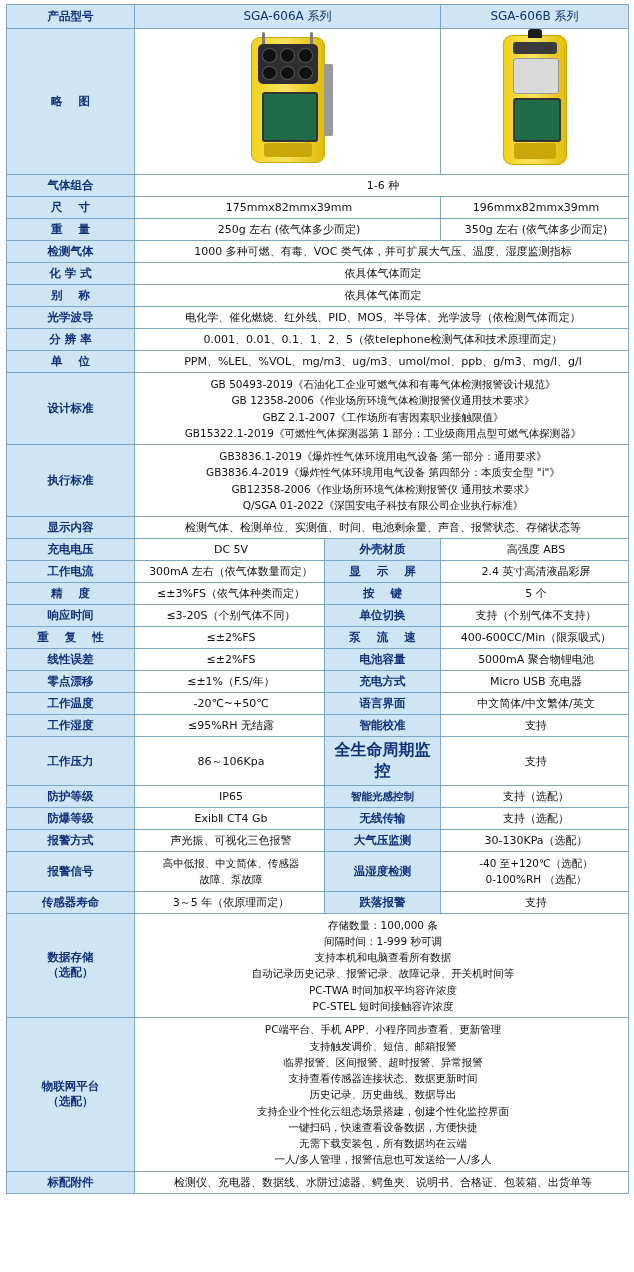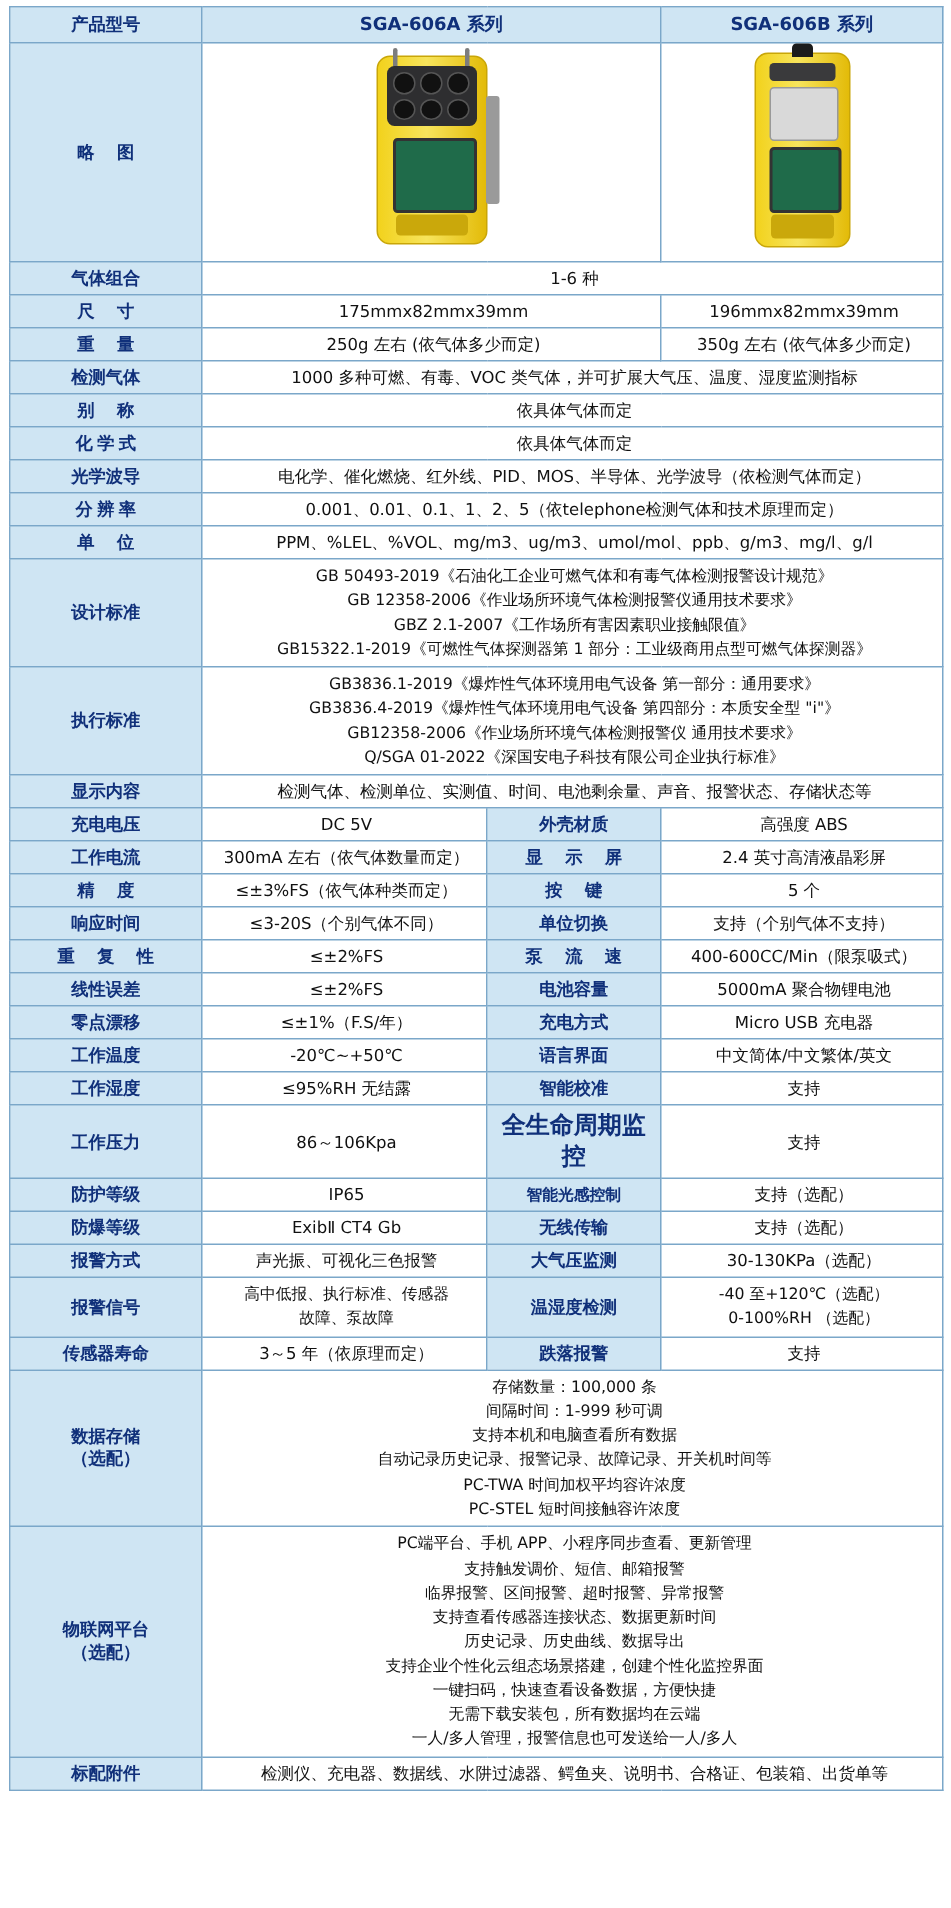--- a/index.html
+++ b/index.html
@@ -1,26 +1,26 @@
 <!DOCTYPE html>
 <html><head>
 <meta charset="utf-8">
 <style>
   html,body{margin:0;padding:0;background:#fff;}
   body{font-family:"DejaVu Sans","Liberation Sans",sans-serif;}
   #sheet{width:634px;box-sizing:border-box;padding:4px 6px 6px 6px;}
   table{border-collapse:collapse;width:622px;table-layout:fixed;}
   td{border:1px solid #7ba7c9;font-size:11px;color:#111;padding:3px 5px;vertical-align:middle;}
-  .lbl{background:#cfe5f3;text-align:center;font-weight:bold;color:#10307a;font-size:11.5px;font-family:Liberation Serif, serif;}
+  .lbl{background:#cfe5f3;text-align:center;font-weight:bold;color:#10307a;font-size:11.5px;}
   .lbl.spaced{letter-spacing:6px;text-indent:6px;}
   .val{background:#fff;text-align:center;padding-left:8px;}
   .val.center{text-align:center;}
   .multi{line-height:1.55;font-size:10.5px;}
   .imgcell{background:#fff;text-align:center;padding:6px 0;}
-  .hdr{background:#cfe5f3;text-align:center;font-weight:bold;color:#10307a;font-size:12px;}
+  .hdr{background:#cfe5f3;text-align:center;font-weight:normal;color:#10307a;font-size:12px;}
   
   .dev{display:inline-block;position:relative;}
   .devA{width:72px;height:124px;background:linear-gradient(90deg,#f2d21c 0%,#f7e45c 45%,#e3bb09 100%);border-radius:9px;border:1px solid #c9a608;}
   .devB{width:62px;height:128px;background:linear-gradient(90deg,#f2d21c 0%,#f7e45c 45%,#e3bb09 100%);border-radius:9px;border:1px solid #c9a608;}
   .blkA{position:absolute;left:6px;top:6px;width:60px;height:40px;background:#2e2e30;border-radius:5px;}
   .holes{position:absolute;left:10px;top:10px;width:52px;height:32px;display:grid;grid-template-columns:repeat(3,1fr);grid-template-rows:repeat(2,1fr);gap:3px;}
   .holes i{background:#111;border-radius:50%;border:1px solid #555;}
   .scrA{position:absolute;left:10px;top:54px;width:52px;height:46px;background:#1f6b4a;border:2px solid #333;border-radius:3px;}
   .scrB{position:absolute;left:9px;top:62px;width:44px;height:40px;background:#1f6b4a;border:2px solid #333;border-radius:3px;}
   .topB{position:absolute;left:9px;top:6px;width:44px;height:12px;background:#3a3a3c;border-radius:3px;}
@@ -97,26 +97,26 @@
     <td class="val center" colspan="2">250g 左右 (依气体多少而定)</td>
     <td class="val center">350g 左右 (依气体多少而定)</td>
   </tr>
 
   <tr>
     <td class="lbl">检测气体</td>
     <td class="val" colspan="3">1000 多种可燃、有毒、VOC 类气体，并可扩展大气压、温度、湿度监测指标</td>
   </tr>
 
   <tr>
+    <td class="lbl">化 学 式</td>
+    <td class="val" colspan="3">依具体气体而定</td>
+  </tr>
+
+  <tr>
     <td class="lbl spaced">别  称</td>
-    <td class="val" colspan="3">依具体气体而定</td>
-  </tr>
-
-  <tr>
-    <td class="lbl">化 学 式</td>
     <td class="val" colspan="3">依具体气体而定</td>
   </tr>
 
   <tr>
     <td class="lbl">光学波导</td>
     <td class="val" colspan="3">电化学、催化燃烧、红外线、PID、MOS、半导体、光学波导（依检测气体而定）</td>
   </tr>
 
 
   <tr>
@@ -241,21 +241,21 @@
   <tr>
     <td class="lbl">报警方式</td>
     <td class="val">声光振、可视化三色报警</td>
     <td class="lbl">大气压监测</td>
     <td class="val">30-130KPa（选配）</td>
   </tr>
 
   <tr>
     <td class="lbl">报警信号</td>
     <td class="val multi">
-      <div>高中低报、执行标准、传感器</div>
+      <div>高中低报、中文简体、传感器</div>
       <div>故障、泵故障</div>
     </td>
     <td class="lbl">温湿度检测</td>
     <td class="val multi">
       <div>-40 至+120℃（选配）</div>
       <div>0-100%RH    （选配）</div>
     </td>
   </tr>
 
   <tr>

